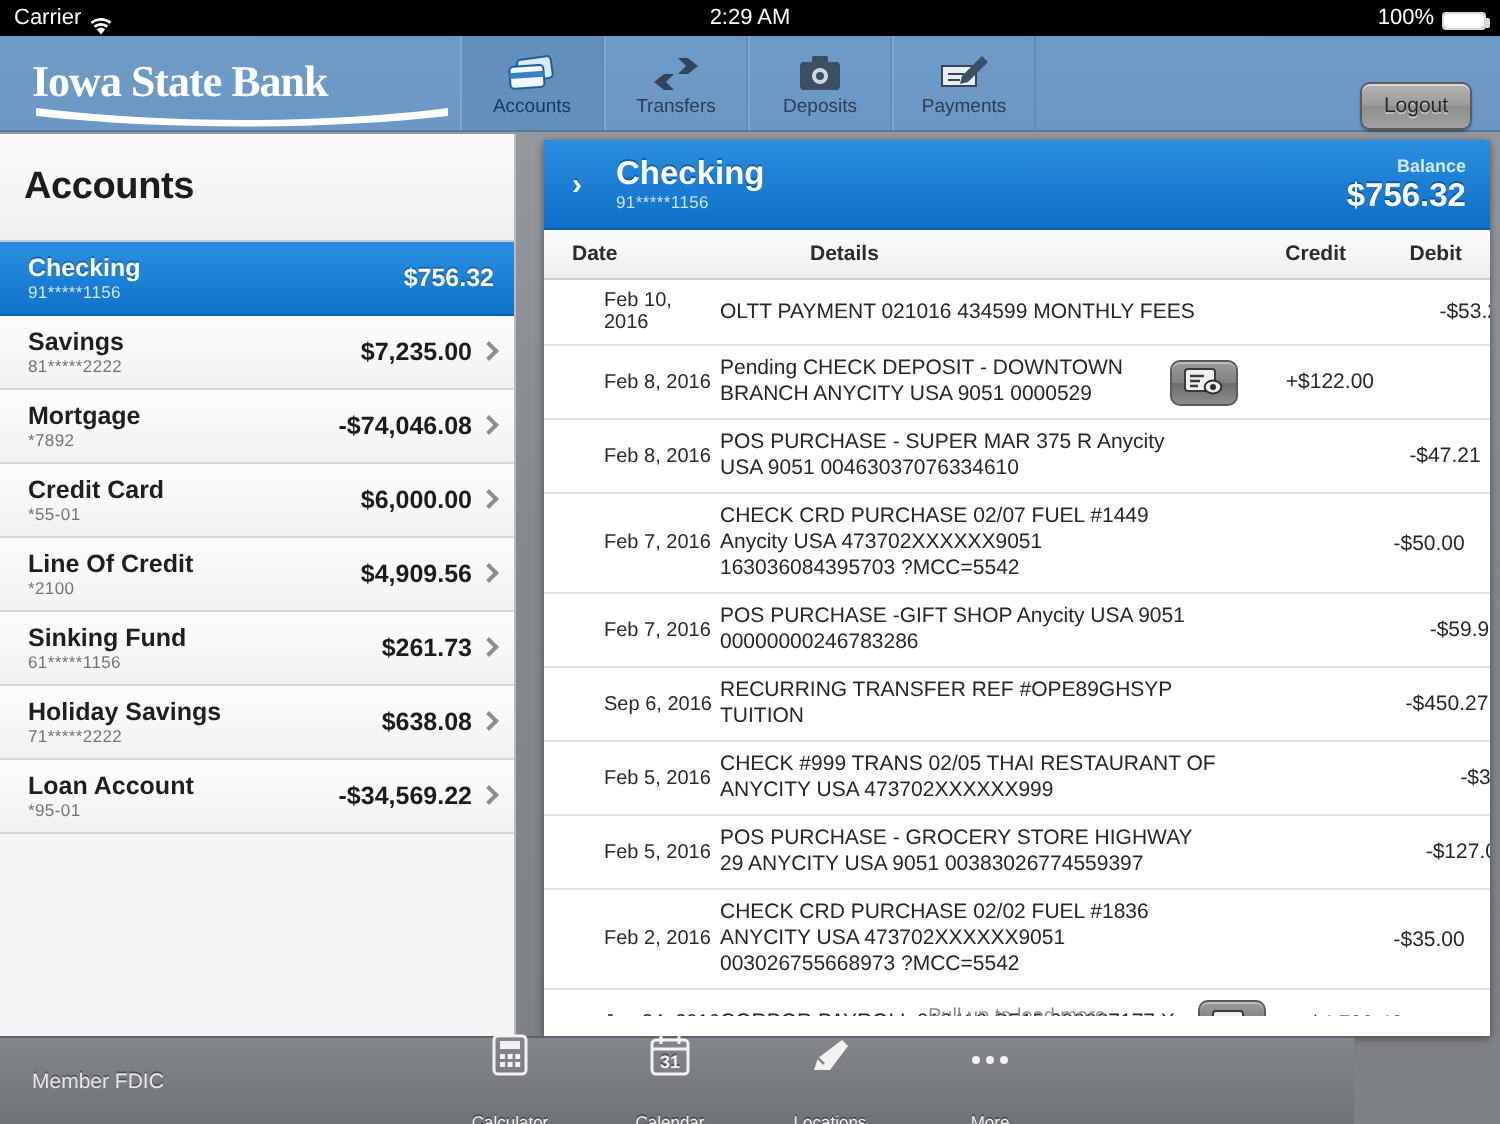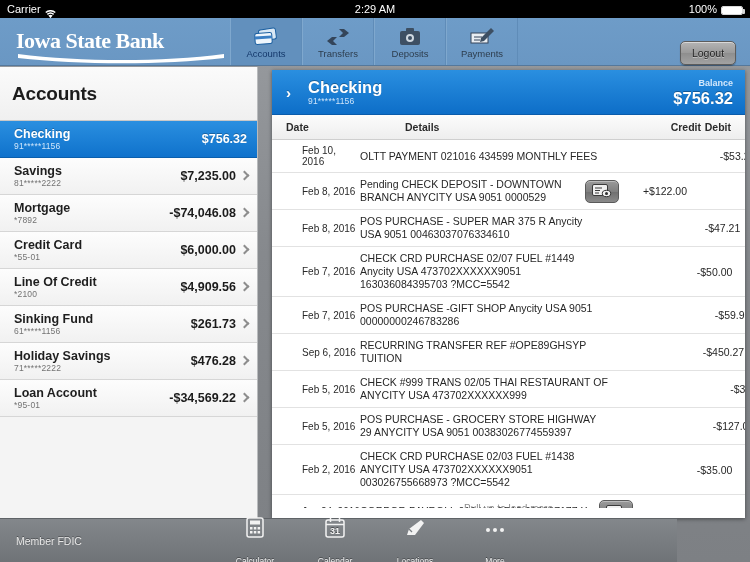--- a/index.html
+++ b/index.html
@@ -115,21 +115,21 @@
 
   .cols {
     height:25px; display:flex; align-items:center;
     background:linear-gradient(180deg,#fcfcfc 0%, #eeeeee 100%);
     border-bottom:1px solid #cfcfcf;
     font-size:10.5px; font-weight:bold; color:#2b2b2b;
   }
   .c-date{ width:108px; padding-left:14px; }
   .c-det { flex:1;padding-left:25px; }
   .c-cr  { width:62px; text-align:right; }
-  .c-db  { width:44px; text-align:right; padding-right:14px; }
+  .c-db  { width:72px; text-align:right; padding-right:14px; }
 
   .tx-body { height:368px; overflow:hidden; background:#fff; position:relative; }
   .tx {
     display:flex; align-items:center; min-height:32px;
     border-bottom:1px solid #e2e2e2; padding:5px 0;
     font-size:10.5px; color:#272727;
   }
   .tx .t-date { width:88px; padding-left:30px; font-size:10px; color:#2a2a2a; flex-shrink:0; }
   .tx .t-det  { flex:1; line-height:13px; padding-right:6px; }
   .tx .t-det div { white-space:nowrap; }
@@ -311,21 +311,21 @@
             <span class="bal">$261.73</span>
             <span class="chev"></span>
           </div>
         </div>
         <div class="acct">
           <div class="l">
             <span class="nm">Holiday Savings</span>
             <span class="no">71*****2222</span>
           </div>
           <div class="r">
-            <span class="bal">$476.28</span>
+            <span class="bal">$638.08</span>
             <span class="chev"></span>
           </div>
         </div>
         <div class="acct">
           <div class="l">
             <span class="nm">Loan Account</span>
             <span class="no">*95-01</span>
           </div>
           <div class="r">
             <span class="bal">-$34,569.22</span>
@@ -441,21 +441,21 @@
             <div>POS PURCHASE - GROCERY STORE HIGHWAY</div>
             <div>29 ANYCITY USA 9051 00383026774559397</div>
           </div>
           <div class="t-img"></div>
           <div class="t-cr"></div>
           <div class="t-db">-$127.08</div>
         </div>
         <div class="tx">
           <div class="t-date">Feb 2, 2016</div>
           <div class="t-det">
-            <div>CHECK CRD PURCHASE 02/03 FUEL #1438</div>
+            <div>CHECK CRD PURCHASE 02/02 FUEL #1836</div>
             <div>ANYCITY USA 473702XXXXXX9051</div>
             <div>003026755668973 ?MCC=5542</div>
           </div>
           <div class="t-img"></div>
           <div class="t-cr"></div>
           <div class="t-db">-$35.00</div>
         </div>
         <div class="tx">
           <div class="t-date">Jan 24, 2016</div>
           <div class="t-det">

